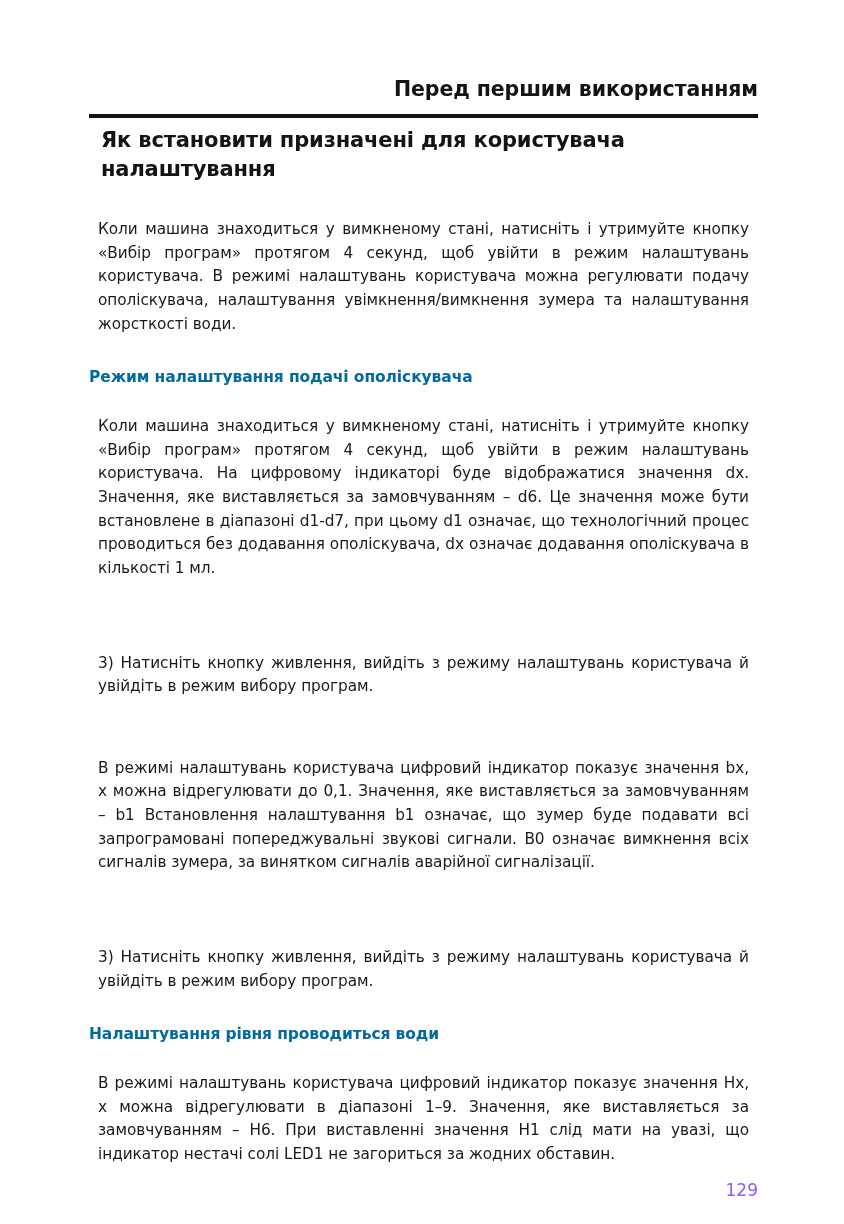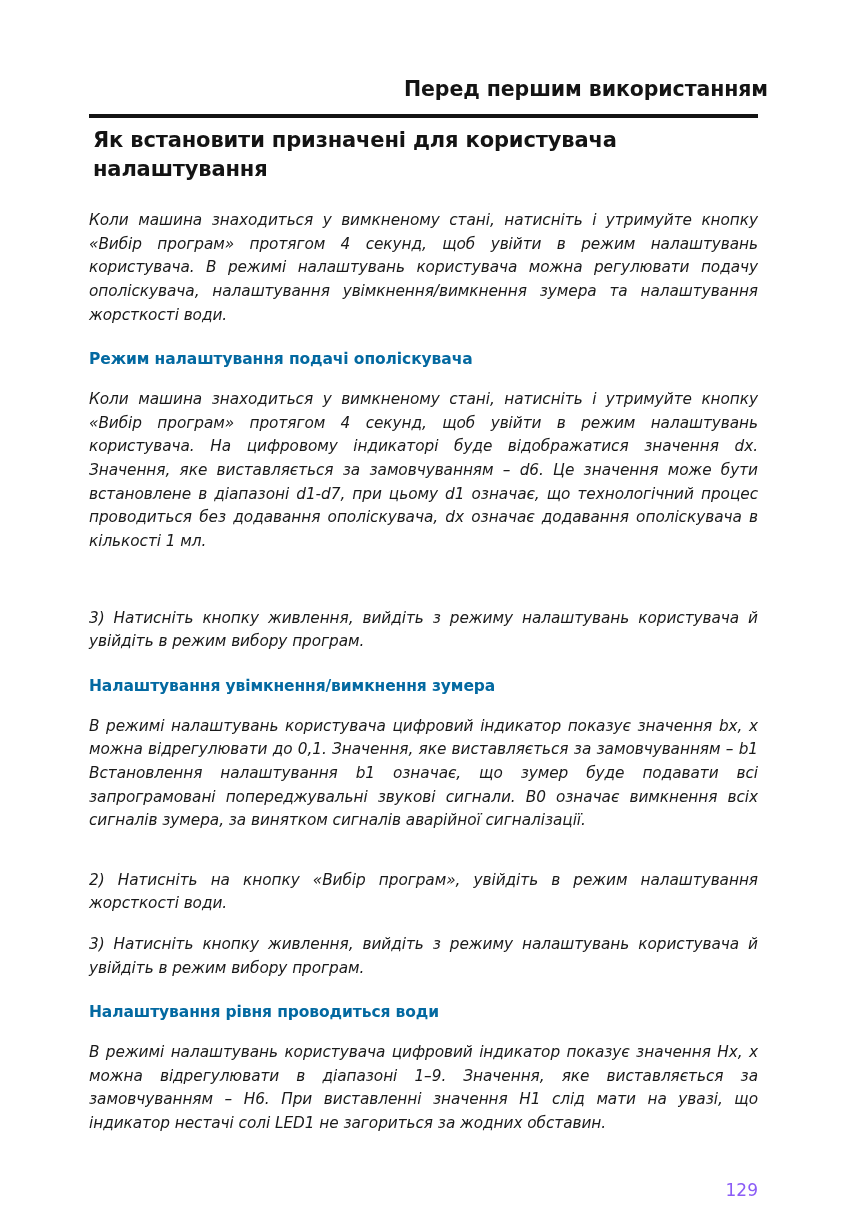--- a/index.html
+++ b/index.html
@@ -18,21 +18,21 @@
   .page {
     position: absolute;
     left: 89px;
     top: 0;
     width: 669px;
     height: 1224px;
   }
   .running-head {
     position: absolute;
     top: 78px;
-    left: 10px;
+    left: 0;
     width: 100%;
     text-align: right;
     font-size: 20.5px;
     font-weight: bold;
     letter-spacing: -0.1px;
     color: #141414;
     line-height: 1.1;
   }
   .head-rule {
     position: absolute;
@@ -45,41 +45,40 @@
   .content {
     position: absolute;
     top: 126px;
     left: 0;
     width: 669px;
   }
   h1.section-title {
     font-size: 21px;
     font-weight: bold;
     line-height: 1.36;
-    margin: 0 0 0 4px;
+    margin: 0 0 0 12px;
     color: #141414;
     letter-spacing: -0.15px;
   }
   h2.sub-title {
     font-size: 15.5px;
     font-weight: bold;
     line-height: 1.35;
     margin: 0;
     color: #0369a1;
     letter-spacing: -0.1px;
   }
   p.body-text {
     font-size: 15.3px;
     line-height: 1.545;
-    margin: 0;
+    margin: 9px;
     text-align: justify;
     text-justify: inter-word;
     color: #1a1a1a;
     letter-spacing: -0.05px;
-    font-style: italic;
   }
   .sp-title-gap { height: 26px; }
   .sp-para-gap { height: 19px; }
   .sp-sub-gap-before { height: 22px; }
   .sp-sub-gap-after { height: 18px; }
   .sp-list-gap { height: 17px; }
 
   .page-number {
     position: absolute;
     left: 0;
@@ -112,26 +111,24 @@
     <h2 class="sub-title">Режим налаштування подачі ополіскувача</h2>
     <div class="sp-sub-gap-after"></div>
     <p class="body-text">Коли машина знаходиться у вимкненому стані, натисніть і утримуйте кнопку «Вибір програм» протягом 4 секунд, щоб увійти в режим налаштувань користувача. На цифровому індикаторі буде відображатися значення dx. Значення, яке виставляється за замовчуванням – d6. Це значення може бути встановлене в діапазоні d1-d7, при цьому d1 означає, що технологічний процес проводиться без додавання ополіскувача, dx означає додавання ополіскувача в кількості 1 мл.</p>
     <div class="sp-para-gap"></div>
     <div class="sp-list-gap"></div>
     <div class="sp-list-gap"></div>
     <p class="body-text">3) Натисніть кнопку живлення, вийдіть з режиму налаштувань користувача й увійдіть в режим вибору програм.</p>
 
     <div class="sp-sub-gap-before"></div>
 
-    <h2 class="sub-title">Налаштування увімкнення/вимкнення зумера</h2>
     <div class="sp-sub-gap-after"></div>
     <p class="body-text">В режимі налаштувань користувача цифровий індикатор показує значення bx, х можна відрегулювати до 0,1. Значення, яке виставляється за замовчуванням – b1 Встановлення налаштування b1 означає, що зумер буде подавати всі запрограмовані попереджувальні звукові сигнали. В0 означає вимкнення всіх сигналів зумера, за винятком сигналів аварійної сигналізації.</p>
     <div class="sp-para-gap"></div>
     <div class="sp-list-gap"></div>
-    <p class="body-text">2) Натисніть на кнопку «Вибір програм», увійдіть в режим налаштування жорсткості води.</p>
     <div class="sp-list-gap"></div>
     <p class="body-text">3) Натисніть кнопку живлення, вийдіть з режиму налаштувань користувача й увійдіть в режим вибору програм.</p>
 
     <div class="sp-sub-gap-before"></div>
 
     <h2 class="sub-title">Налаштування рівня проводиться води</h2>
     <div class="sp-sub-gap-after"></div>
     <p class="body-text">В режимі налаштувань користувача цифровий індикатор показує значення Нх, х можна відрегулювати в діапазоні 1–9. Значення, яке виставляється за замовчуванням – Н6. При виставленні значення Н1 слід мати на увазі, що індикатор нестачі солі LED1 не загориться за жодних обставин.</p>
 
   </div>

